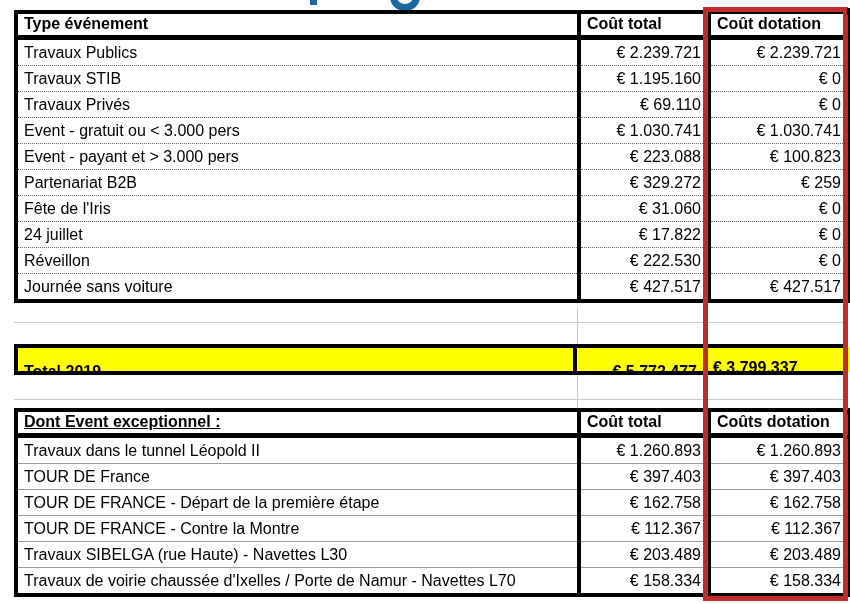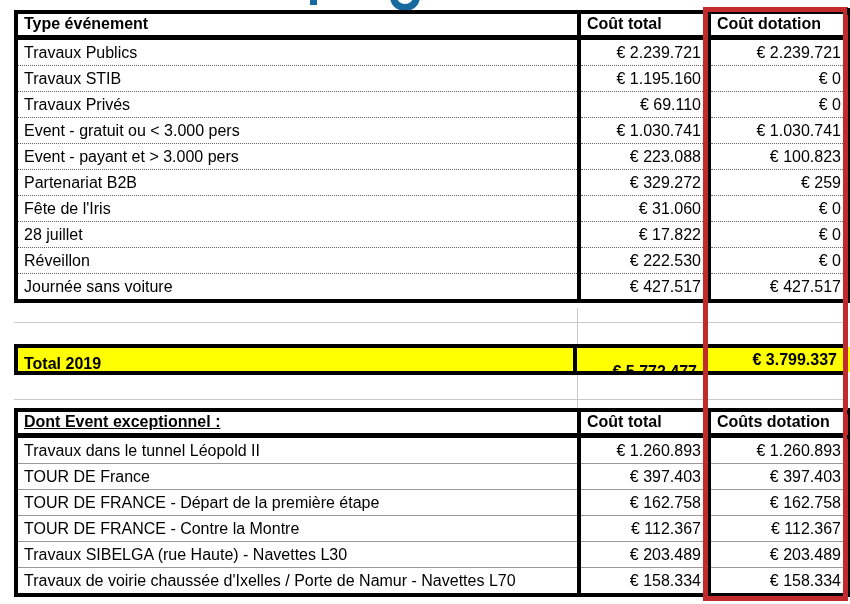--- a/index.html
+++ b/index.html
@@ -35,23 +35,23 @@
   .gap1{top:308px;height:36px;}
   .gap2{top:375px;height:33px;}
   .gap .vline{position:absolute;top:0;bottom:0;width:1px;background:#c9c9c9;}
   .gap .hline{position:absolute;left:0;right:0;height:1px;background:#c9c9c9;}
 
   .total-row{
     position:absolute;left:14px;top:344px;width:833px;height:31px;
     box-sizing:border-box;border:4px solid #000;background:var(--yellow);
     display:flex;font-weight:bold;font-size:16px;line-height:23px;
   }
-  .total-row .c1{flex:0 0 559px;border-right:4px solid #000;box-sizing:border-box;padding:4px 6px;}
+  .total-row .c1{flex:0 0 559px;border-right:4px solid #000;box-sizing:border-box;padding:12px 6px;}
   .total-row .c2{flex:0 0 130px;border-right:4px solid #000;box-sizing:border-box;padding:12px 6px;text-align:right;}
-  .total-row .c3{flex:1;padding:0 6px;text-align:right;}
+  .total-row .c3{flex:1;padding:8px 6px;text-align:left;}
 
   .t2{top:408px;border:4px solid #000;}
   .t2 th{height:25px;border-bottom:5px solid #000;}
   .t2 td{height:25px;border-bottom:1px solid #9a9a9a;line-height:25px;}
   .t2 .u{text-decoration:underline;}
 
   
   .red-box{
     position:absolute;left:703px;top:7px;width:145px;height:594px;
     box-sizing:border-box;border:5px solid var(--red);
@@ -112,21 +112,21 @@
     <td class="bdr-r">Partenariat B2B</td>
     <td class="bdr-r num">€ 329.272</td>
     <td class="num">€ 259</td>
   </tr>
   <tr>
     <td class="bdr-r">Fête de l'Iris</td>
     <td class="bdr-r num">€ 31.060</td>
     <td class="num">€ 0</td>
   </tr>
   <tr>
-    <td class="bdr-r">28 juillet</td>
+    <td class="bdr-r">24 juillet</td>
     <td class="bdr-r num">€ 17.822</td>
     <td class="num">€ 0</td>
   </tr>
   <tr>
     <td class="bdr-r">Réveillon</td>
     <td class="bdr-r num">€ 222.530</td>
     <td class="num">€ 0</td>
   </tr>
   <tr>
     <td class="bdr-r">Journée sans voiture</td>

